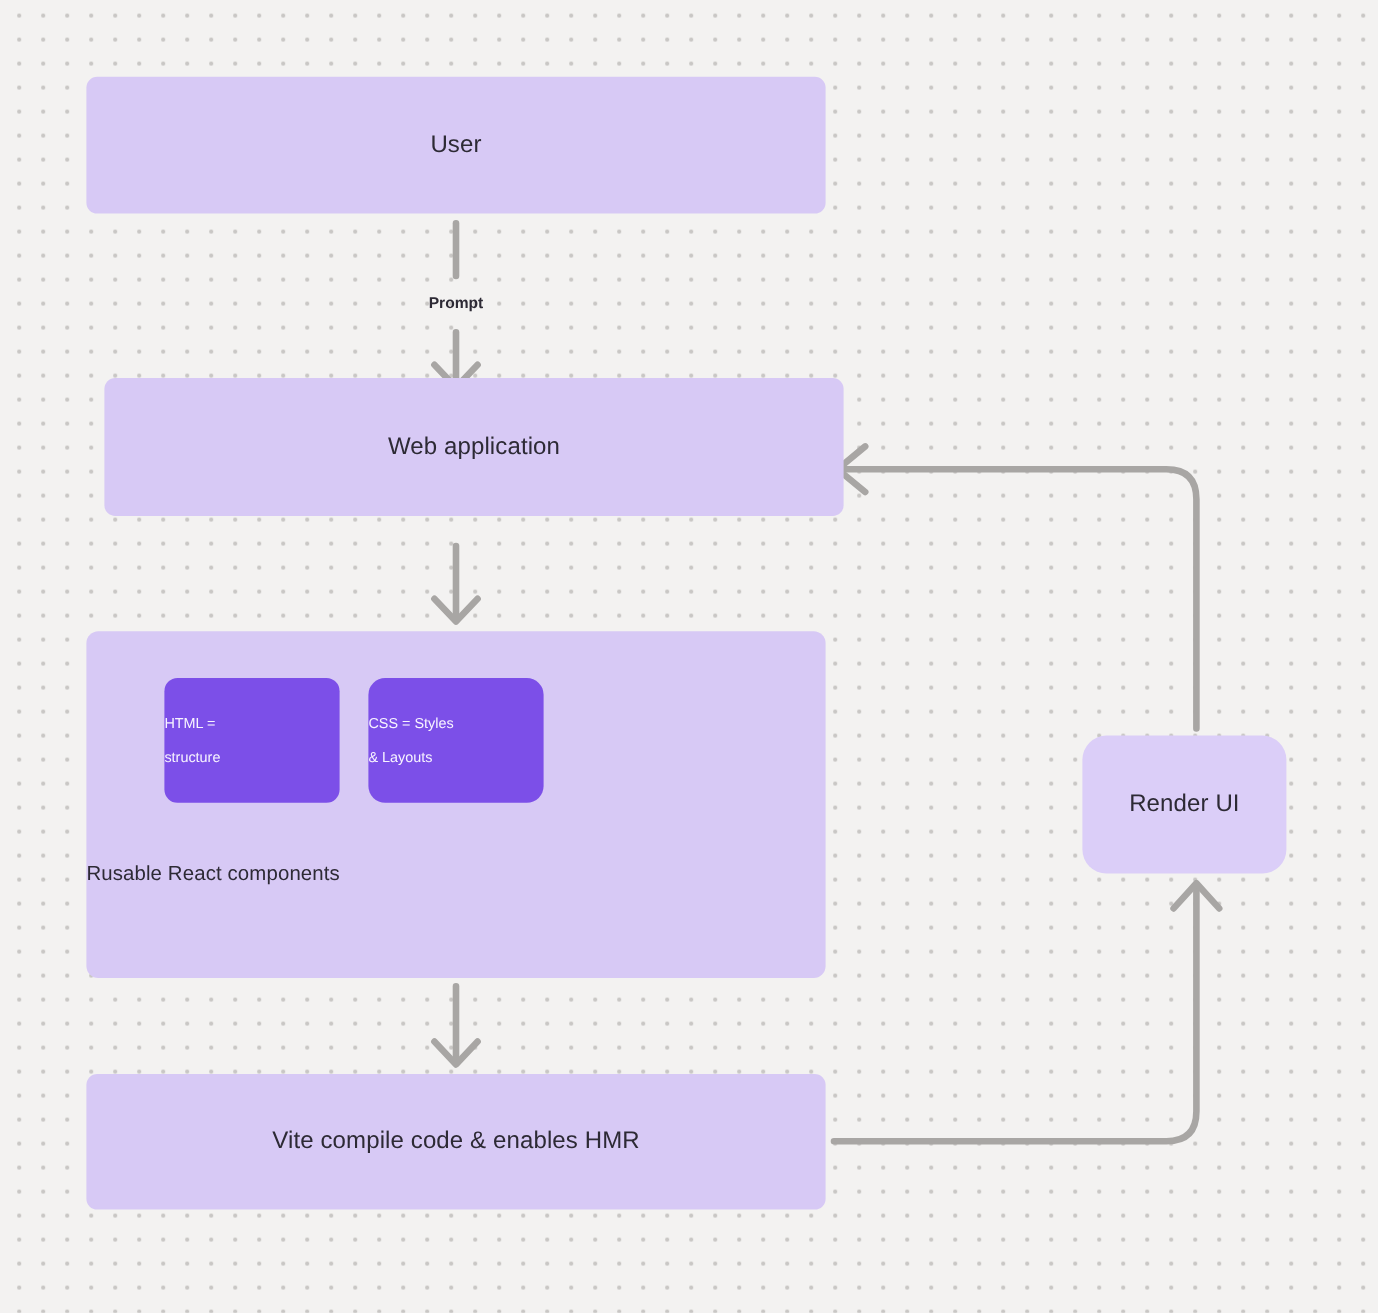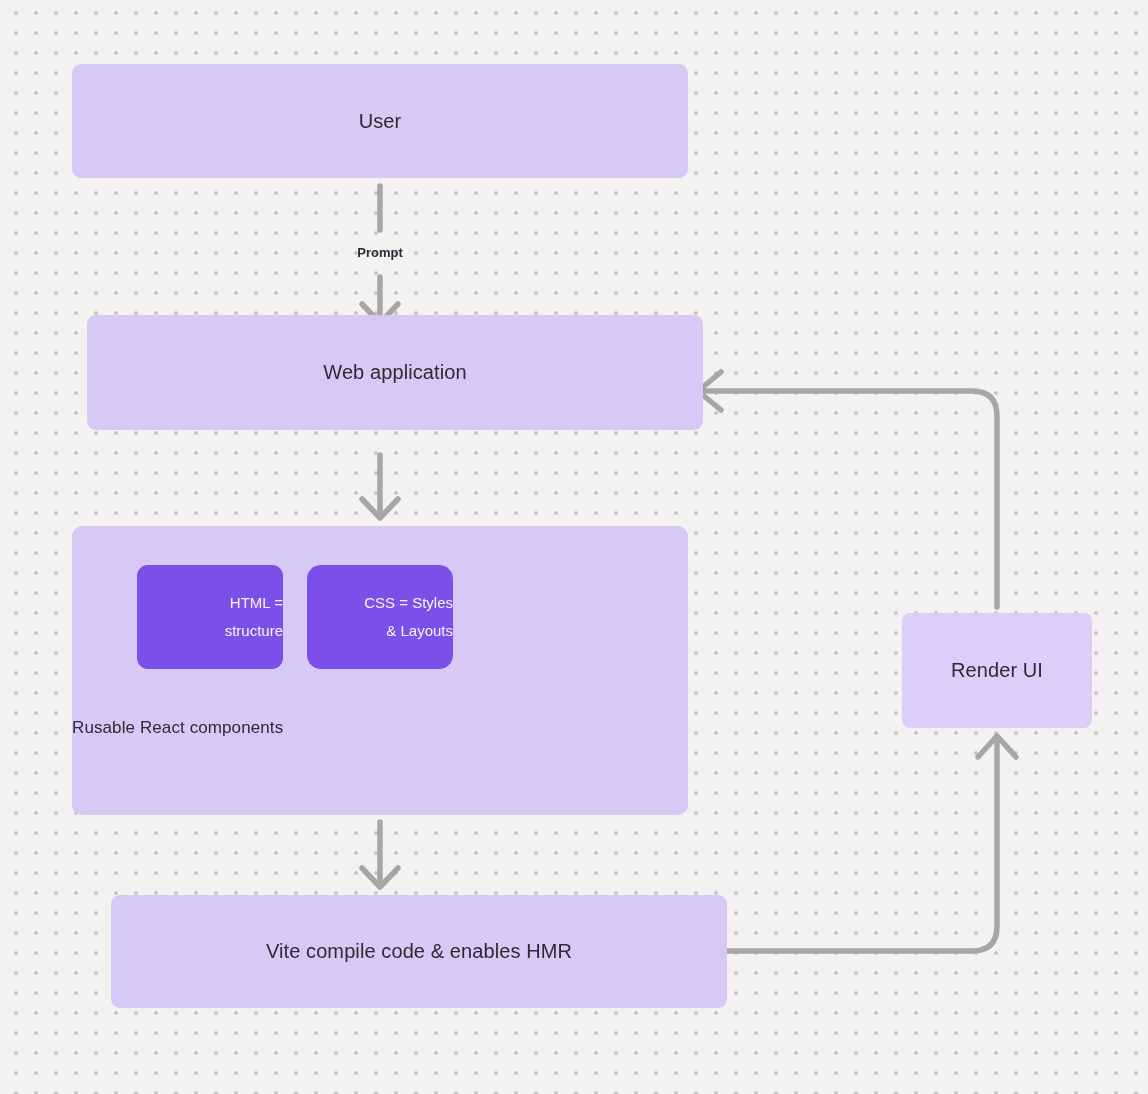--- a/index.html
+++ b/index.html
@@ -37,35 +37,35 @@
     border-radius: 9px;
     color: var(--text-dark);
     font-size: 20px;
     font-weight: 500;
     letter-spacing: 0.1px;
     text-align: center;
   }
   .node-user        { left: 72px;  top: 64px;  width: 616px; height: 114px; }
   .node-webapp      { left: 72px;  top: 315px; width: 616px; height: 115px; margin-left: 15px; }
   .group-components { left: 72px;  top: 526px; width: 616px; height: 289px; border-radius: 10px; }
-  .node-vite        { left: 72px;  top: 895px; width: 616px; height: 113px; margin-left: 39px; }
-  .node-render-ui   { left: 902px; top: 613px; width: 190px; height: 115px; background: var(--node-fill-render); border-radius: 8px; }
+  .node-vite        { left: 72px;  top: 895px; width: 616px; height: 113px; }
+  .node-render-ui   { left: 902px; top: 613px; width: 170px; height: 115px; background: var(--node-fill-render); border-radius: 20px; }
   .card {
     position: absolute;
     top: 565px;
     width: 146px;
     height: 104px;
     display: flex;
     flex-direction: column;
-    align-items: flex-end;
+    align-items: flex-start;
     justify-content: center;
     background: var(--node-fill-dark);
     border-radius: 11px;
     color: var(--text-light);
-    font-size: 15px;
+    font-size: 12px;
     font-weight: 500;
     line-height: 28px;
     text-align: center;
   }
   .card-html { left: 137px; }
   .card-css  { left: 307px; border-radius: 14px; }
   .card-js   { left: 477px; }
   .group-caption {
     position: absolute;
     left: 72px;

